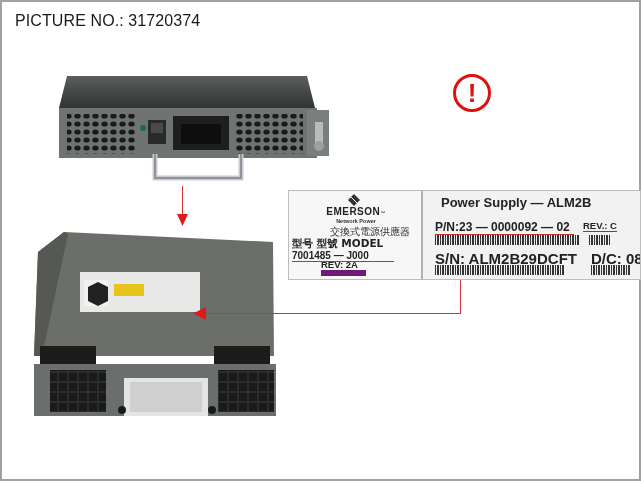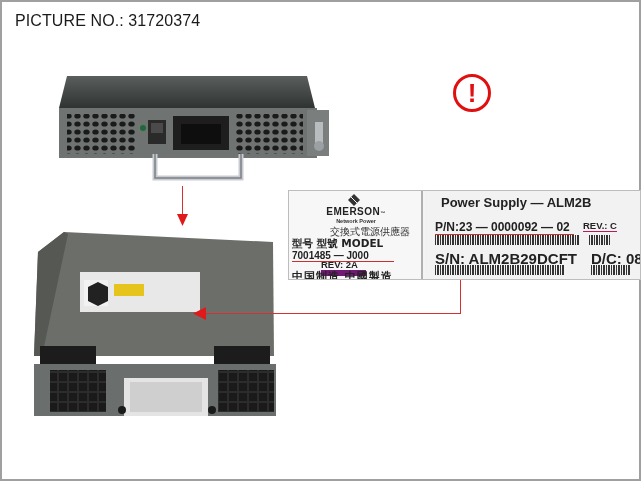--- a/index.html
+++ b/index.html
@@ -144,21 +144,20 @@
     <svg class="em-logo" viewBox="0 0 12 12">
       <polygon points="6,0 12,6 6,12 0,6" fill="#333"></polygon>
       <line x1="3" y1="3" x2="9" y2="9" stroke="#f7f7f7" stroke-width="1"></line>
     </svg>
     <div class="em-name"><span>EMERSON</span><span style="font-size:5px">™</span></div>
     <div class="em-sub">Network Power</div>
     <div class="em-cn1">交換式電源供應器</div>
     <div class="em-model">型号 型號 MODEL</div>
     <div class="em-pn">7001485 — J000</div>
     <div class="em-rev">REV: 2A</div>
-    <div class="em-cn2">中国制造 中國製造</div>
   </div>
   <div class="label-right">
     <div class="ps-title">Power Supply — ALM2B</div>
     <div class="ps-pn">P/N:23 — 0000092 — 02</div>
     <div class="ps-rev">REV.: C</div>
     <div class="barcode" style="left:10px; top:44px; width:145px;"></div>
     <div class="barcode" style="left:164px; top:44px; width:22px;"></div>
     <div class="ps-sn">S/N: ALM2B29DCFT</div>
     <div class="ps-dc">D/C: 08</div>
     <div class="barcode" style="left:10px; top:74px; width:130px;"></div>

